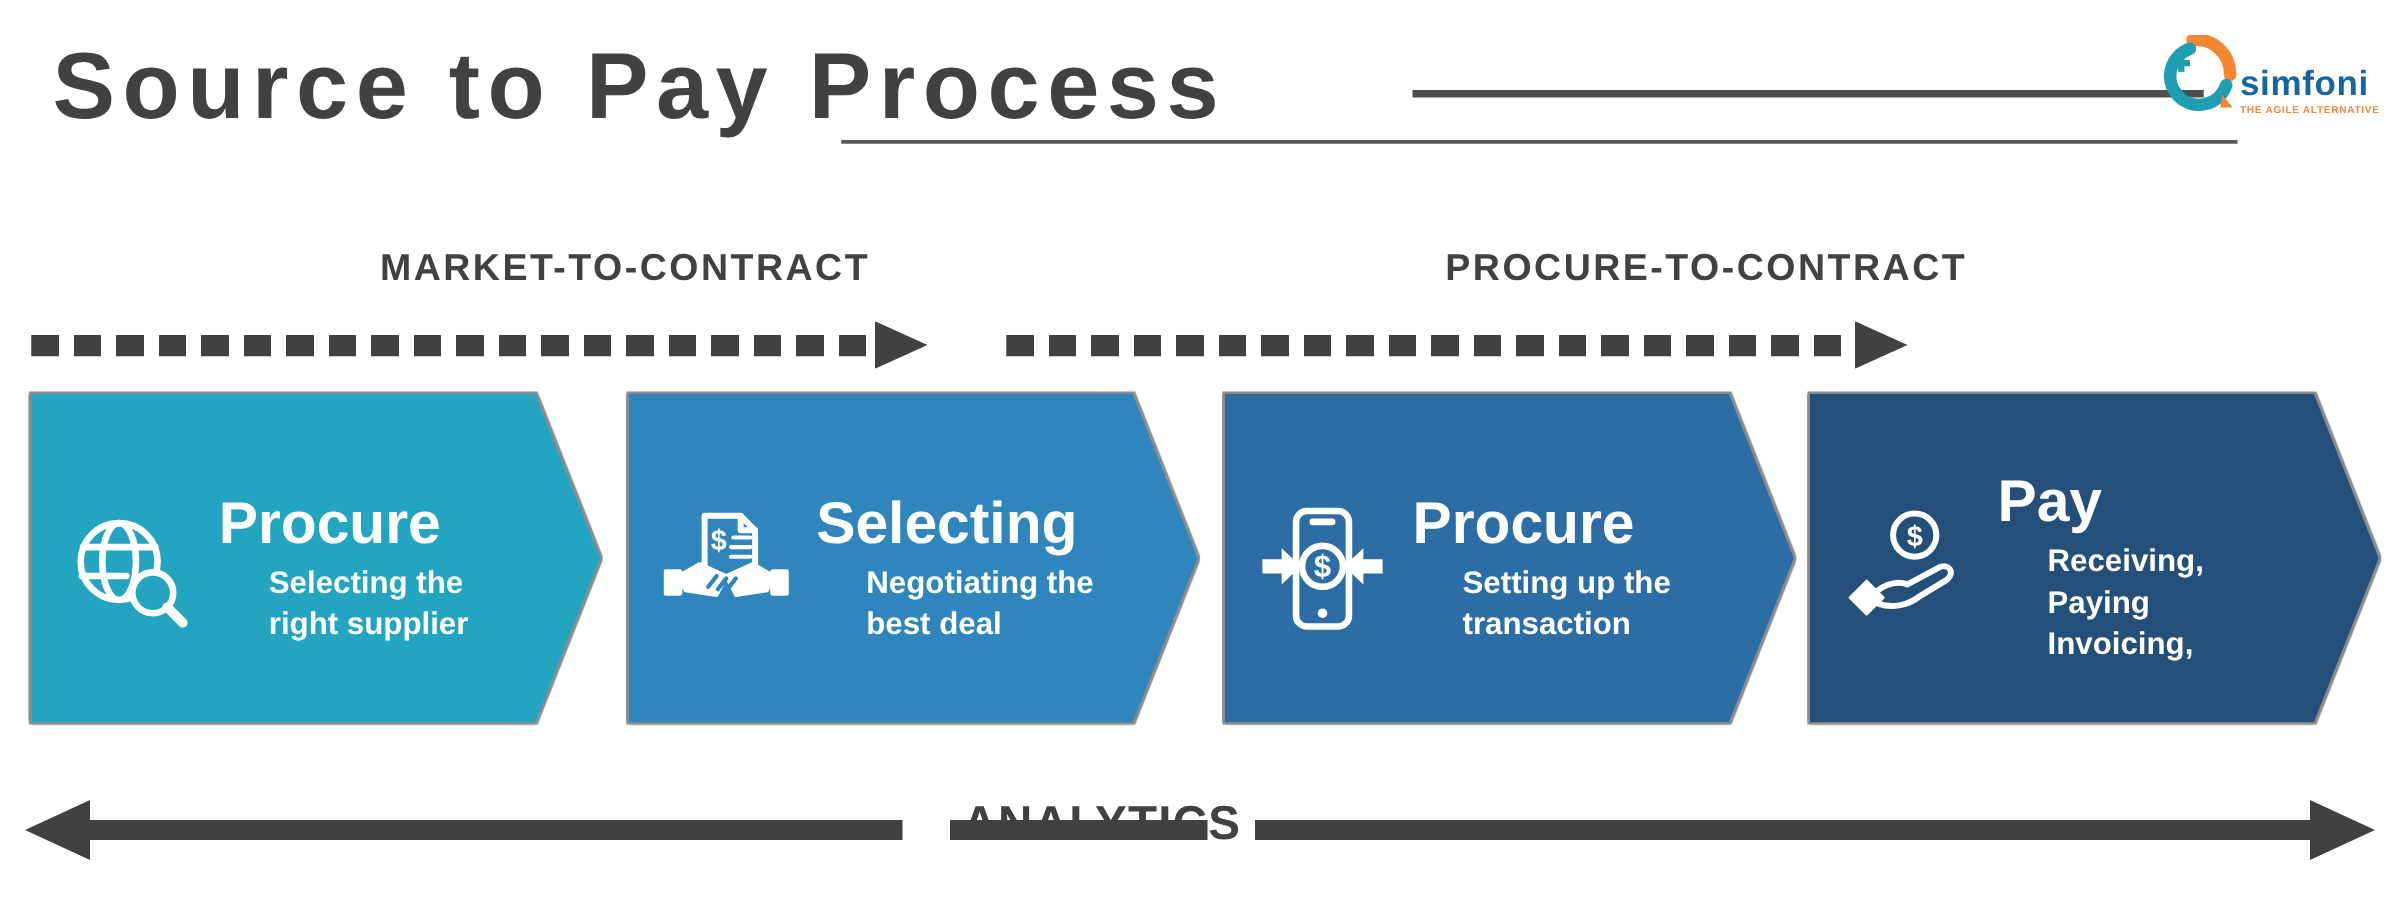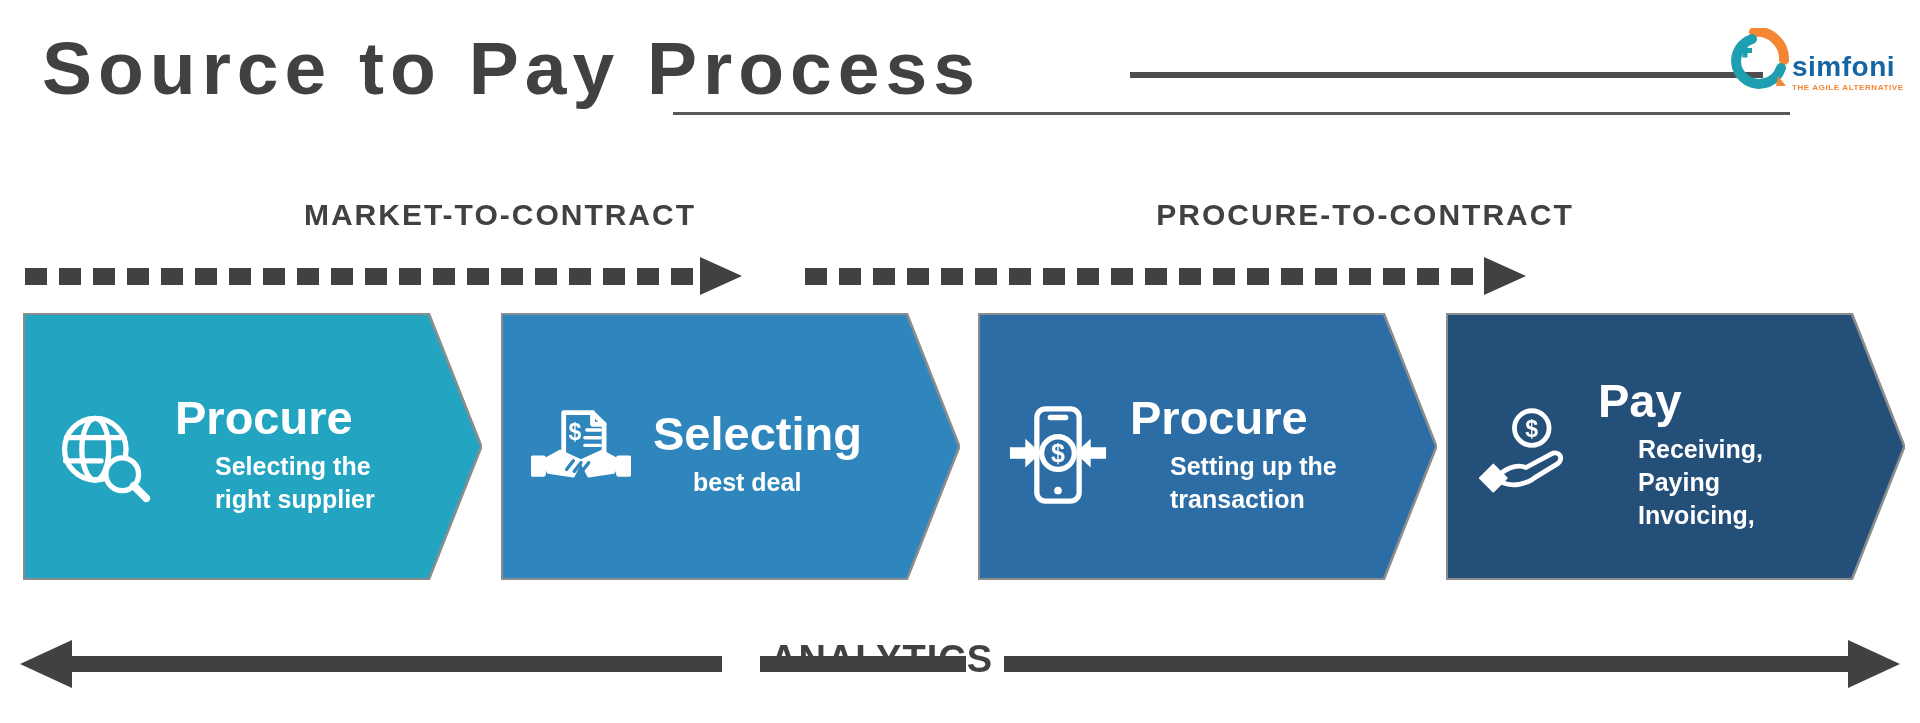--- a/index.html
+++ b/index.html
@@ -118,20 +118,21 @@
         <path d="M58 26 h14 M56 34 h16 M56 42 h16" stroke-width="3.5"></path>
         <rect x="2" y="55" width="11" height="17" fill="#fff" stroke="#fff"></rect>
         <rect x="91" y="55" width="11" height="17" fill="#fff" stroke="#fff"></rect>
         <polygon points="12,58 30,48 52,58 44,74 18,70" fill="#fff" stroke="#fff" stroke-width="3"></polygon>
         <polygon points="92,58 74,48 52,58 60,74 86,70" fill="#fff" stroke="#fff" stroke-width="3"></polygon>
         <path d="M44 58 l-7 9 M52 60 l-7 9 M60 60 l-7 9" stroke="#2f86bc" stroke-width="3.5"></path>
       </svg>
       <div class="step-text">
         <div class="step-title">Selecting</div>
         <div class="step-sub">
+          <div>Negotiating the</div>
           <div>best deal</div>
         </div>
       </div>
     </div>
   </div>
 
   <div class="step-wrap wrap-3">
     <div class="step step-3">
       <svg class="icon" viewBox="0 0 104 104" fill="none" stroke="#fff" stroke-width="5.5" stroke-linecap="round" stroke-linejoin="round">
         <rect x="30" y="4" width="44" height="96" rx="9"></rect>

